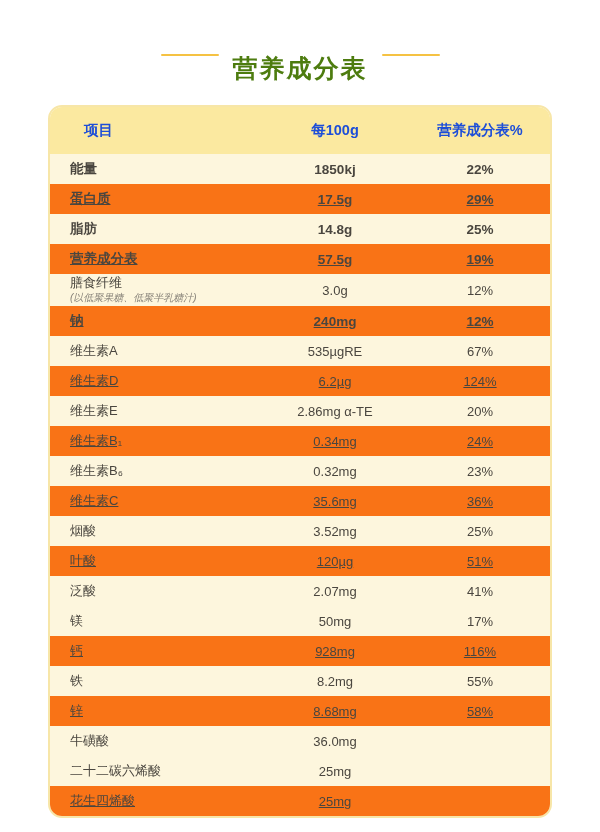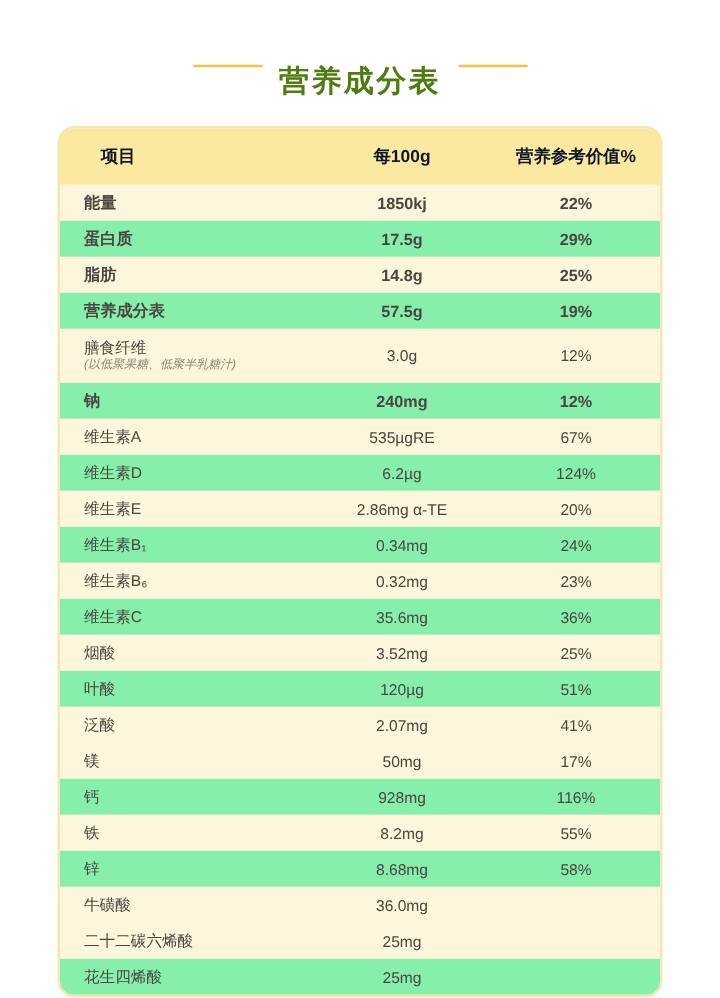--- a/index.html
+++ b/index.html
@@ -59,21 +59,21 @@
     table-layout: fixed;
   }
   table.nutrition col.c-item { width: 42%; }
   table.nutrition col.c-val  { width: 30%; }
   table.nutrition col.c-nrv  { width: 28%; }
 
   thead th {
     background: #fbe9a0;
     font-size: 14.5px;
     font-weight: bold;
-    color: #0f172a;
+    color: #1d4ed8;
     padding: 14px 0 14px 0;
     text-align: center;
   }
   thead th.item-head {
     text-align: left;
     padding-left: 34px;
   }
 
   tbody td {
     font-size: 13px;
@@ -85,36 +85,37 @@
   }
   tbody td.item {
     text-align: left;
     padding-left: 20px;
     line-height: 1.15;
   }
   tbody tr.alt td {
     background: #fdf6dd;
   }
   tbody tr.plain td {
-    background: #86efac;
+    background: #f97316;
+    text-decoration: underline;
   }
   tbody tr.bold td {
     font-weight: bold;
     font-size: 13.5px;
   }
   td .sub {
     display: block;
     font-size: 10px;
     color: #8a857b;
     font-weight: normal;
     margin-top: 1px;
     font-style: italic;
   }
   tbody tr.tall td {
-    height: 45px;
+    height: 32px;
     margin-top: 22px;
   }
 </style>
 </head>
 <body>
 
 <div class="page">
 
   <div class="title-area">
     <span class="title-rule"></span>
@@ -126,21 +127,21 @@
     <table class="nutrition">
       <colgroup>
         <col class="c-item">
         <col class="c-val">
         <col class="c-nrv">
       </colgroup>
       <thead>
         <tr>
           <th class="item-head">项目</th>
           <th>每100g</th>
-          <th>营养参考价值%</th>
+          <th>营养成分表%</th>
         </tr>
       </thead>
       <tbody id="tbody">
           <tr class="alt bold">
             <td class="item">能量</td>
             <td>1850kj</td>
             <td>22%</td>
           </tr>
           <tr class="plain bold">
             <td class="item">蛋白质</td>

